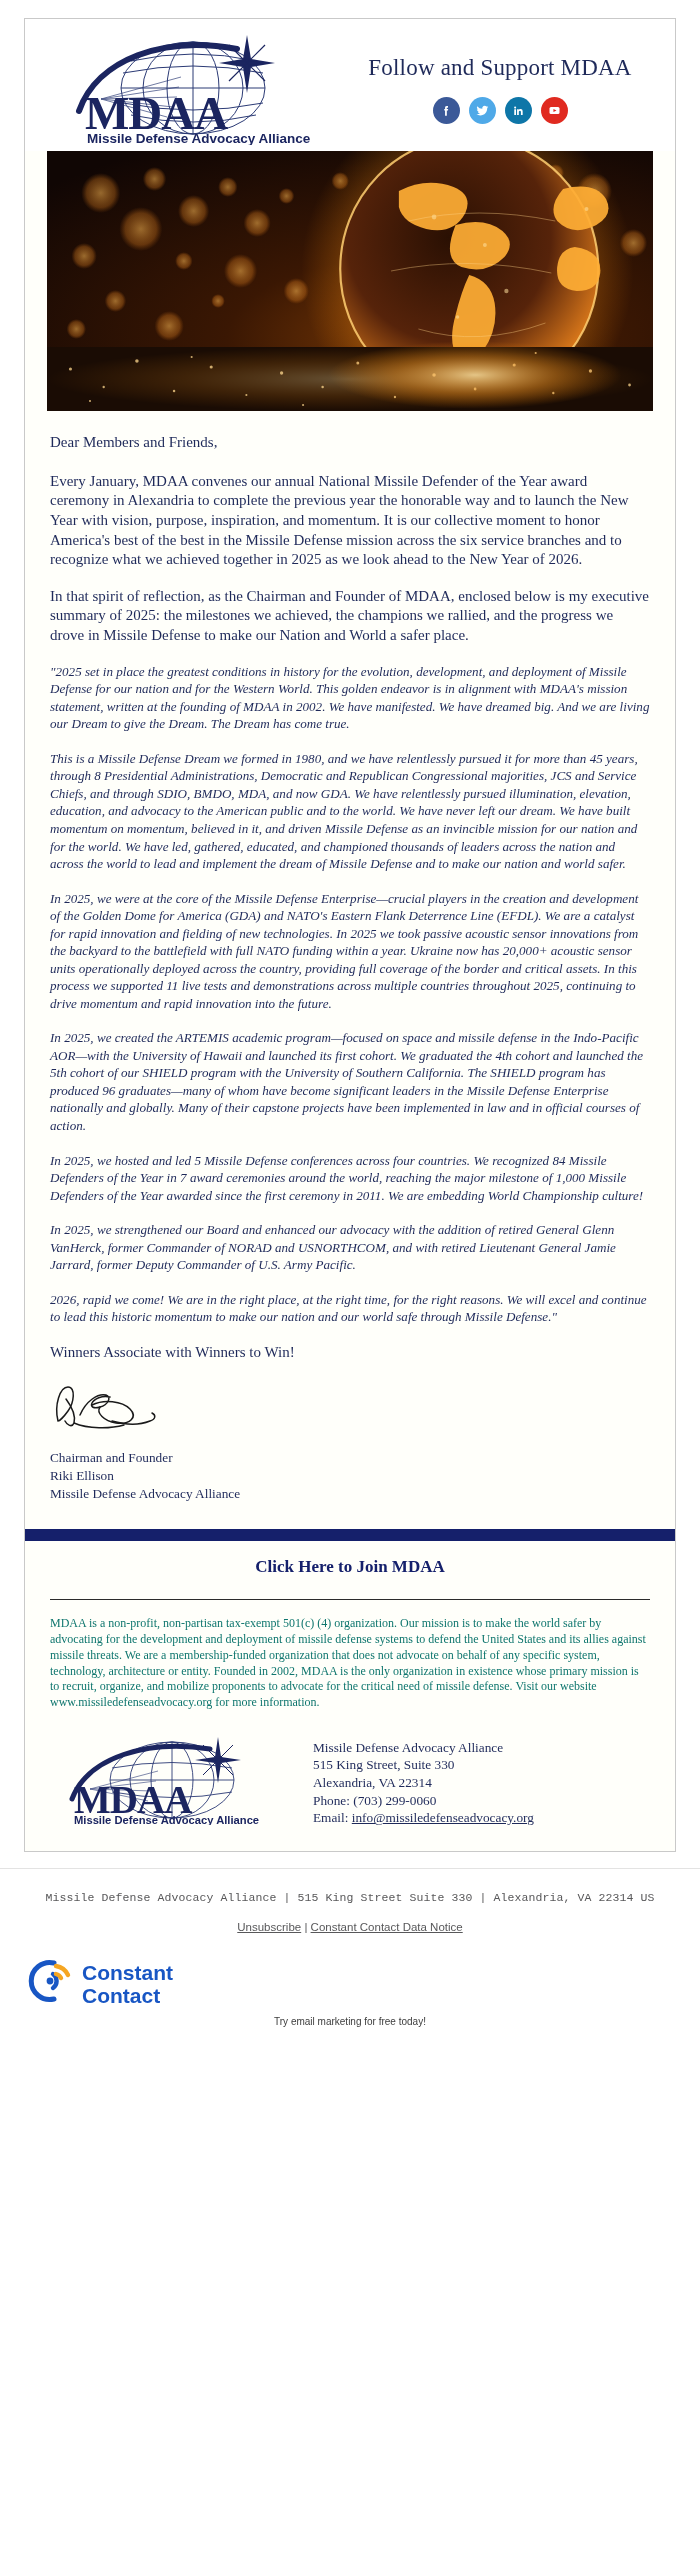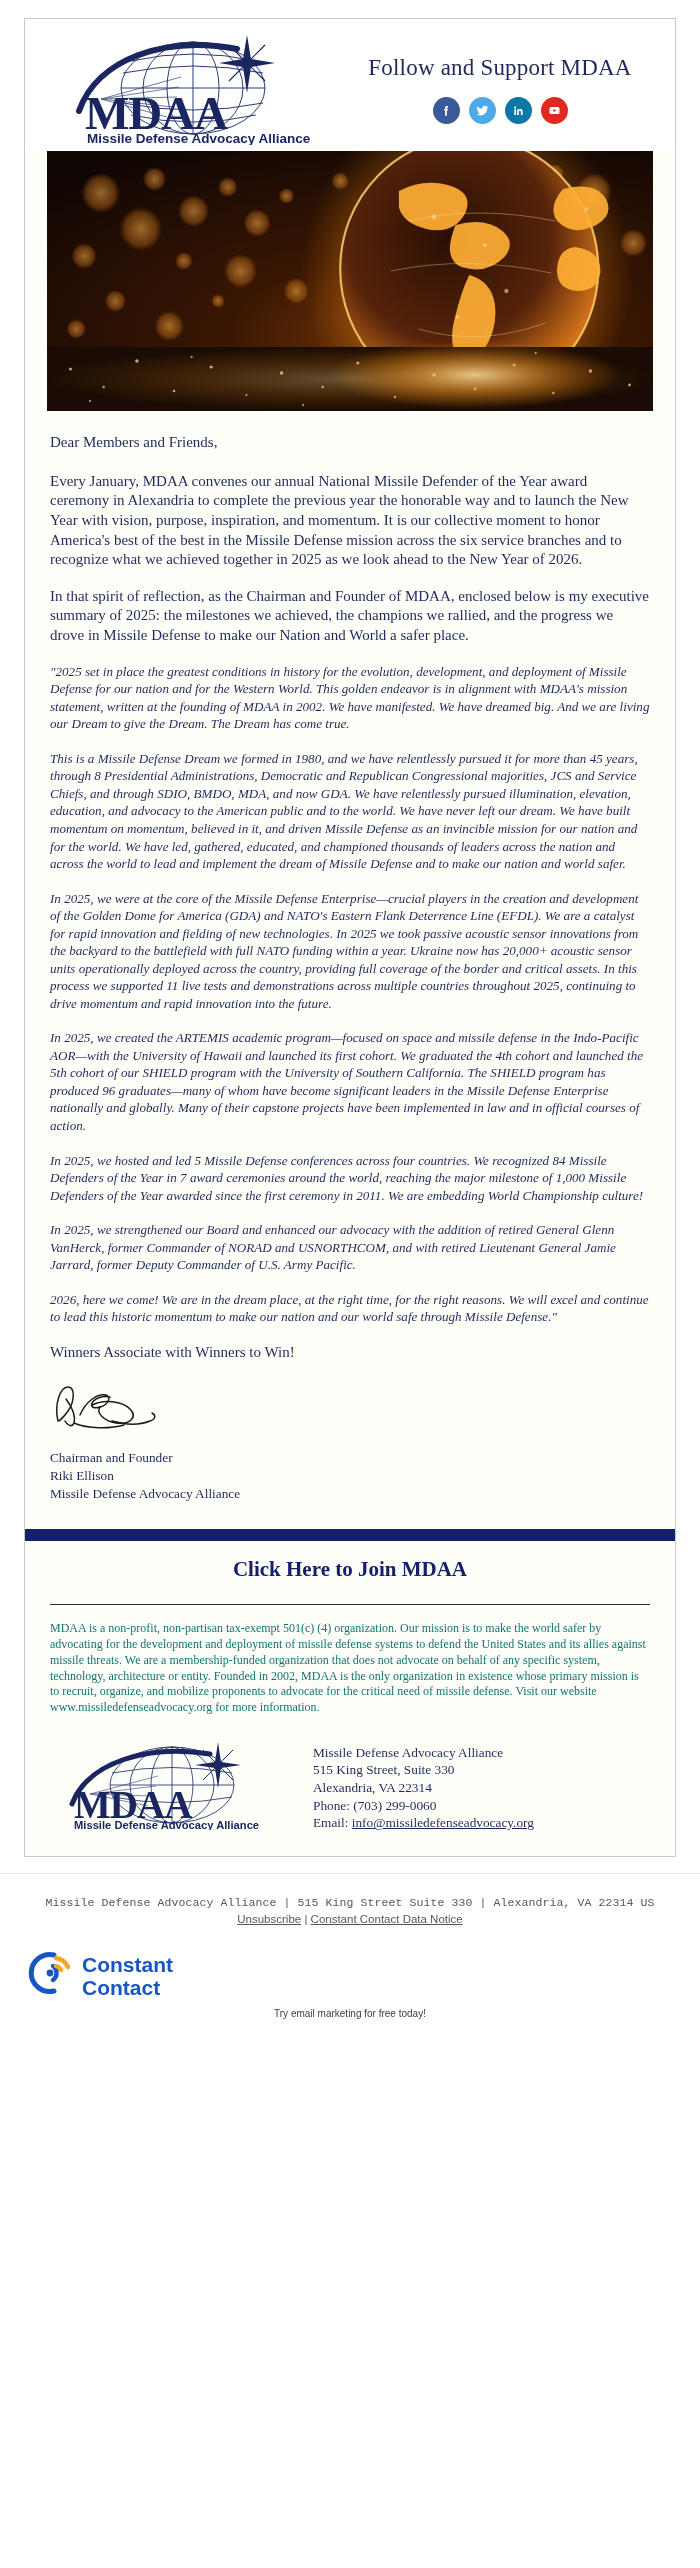--- a/index.html
+++ b/index.html
@@ -129,21 +129,21 @@
   }
 
   
   .join-area {
     padding: 16px 25px 4px 25px;
     text-align: center;
   }
   .join-link {
     font-family: "Liberation Serif", serif;
     font-weight: bold;
-    font-size: 21px;
+    font-size: 17px;
     color: #15206b;
     text-decoration: none;
   }
   .hr-rule {
     border: none;
     border-top: 1px solid #2b2b2b;
     margin: 18px 25px 0 25px;
   }
 
   
@@ -192,21 +192,21 @@
     border-top: 1px solid #e3e3e3;
     margin-top: 16px;
   }
   .footer-addr {
     font-family: Liberation Mono, monospace;
     font-size: 11.5px;
     color: #58585a;
     letter-spacing: 0.1px;
   }
   .footer-links {
-    margin-top: 4px;
+    margin-top: 17px;
     font-family: "Liberation Sans", sans-serif;
     font-size: 11.5px;
     color: #58585a;
   }
   .footer-links a {
     color: #58585a;
     text-decoration: underline;
   }
   .footer-links .sep { text-decoration: none; }
   .cc-logo {
@@ -418,21 +418,21 @@
       <p class="salutation">Dear Members and Friends,</p>
       <p>Every January, MDAA convenes our annual National Missile Defender of the Year award ceremony in Alexandria to complete the previous year the honorable way and to launch the New Year with vision, purpose, inspiration, and momentum. It is our collective moment to honor America's best of the best in the Missile Defense mission across the six service branches and to recognize what we achieved together in 2025 as we look ahead to the New Year of 2026.</p>
       <p>In that spirit of reflection, as the Chairman and Founder of MDAA, enclosed below is my executive summary of 2025: the milestones we achieved, the champions we rallied, and the progress we drove in Missile Defense to make our Nation and World a safer place.</p>
 
       <p class="italic">"2025 set in place the greatest conditions in history for the evolution, development, and deployment of Missile Defense for our nation and for the Western World. This golden endeavor is in alignment with MDAA's mission statement, written at the founding of MDAA in 2002. We have manifested. We have dreamed big. And we are living our Dream to give the Dream. The Dream has come true.</p>
       <p class="italic">This is a Missile Defense Dream we formed in 1980, and we have relentlessly pursued it for more than 45 years, through 8 Presidential Administrations, Democratic and Republican Congressional majorities, JCS and Service Chiefs, and through SDIO, BMDO, MDA, and now GDA. We have relentlessly pursued illumination, elevation, education, and advocacy to the American public and to the world. We have never left our dream. We have built momentum on momentum, believed in it, and driven Missile Defense as an invincible mission for our nation and for the world. We have led, gathered, educated, and championed thousands of leaders across the nation and across the world to lead and implement the dream of Missile Defense and to make our nation and world safer.</p>
       <p class="italic">In 2025, we were at the core of the Missile Defense Enterprise—crucial players in the creation and development of the Golden Dome for America (GDA) and NATO's Eastern Flank Deterrence Line (EFDL). We are a catalyst for rapid innovation and fielding of new technologies. In 2025 we took passive acoustic sensor innovations from the backyard to the battlefield with full NATO funding within a year. Ukraine now has 20,000+ acoustic sensor units operationally deployed across the country, providing full coverage of the border and critical assets. In this process we supported 11 live tests and demonstrations across multiple countries throughout 2025, continuing to drive momentum and rapid innovation into the future.</p>
       <p class="italic">In 2025, we created the ARTEMIS academic program—focused on space and missile defense in the Indo-Pacific AOR—with the University of Hawaii and launched its first cohort. We graduated the 4th cohort and launched the 5th cohort of our SHIELD program with the University of Southern California. The SHIELD program has produced 96 graduates—many of whom have become significant leaders in the Missile Defense Enterprise nationally and globally. Many of their capstone projects have been implemented in law and in official courses of action.</p>
       <p class="italic">In 2025, we hosted and led 5 Missile Defense conferences across four countries. We recognized 84 Missile Defenders of the Year in 7 award ceremonies around the world, reaching the major milestone of 1,000 Missile Defenders of the Year awarded since the first ceremony in 2011. We are embedding World Championship culture!</p>
       <p class="italic">In 2025, we strengthened our Board and enhanced our advocacy with the addition of retired General Glenn VanHerck, former Commander of NORAD and USNORTHCOM, and with retired Lieutenant General Jamie Jarrard, former Deputy Commander of U.S. Army Pacific.</p>
-      <p class="italic">2026, here we come! We are in the dream place, at the right time, for the right reasons. We will excel and continue to lead this historic momentum to make our nation and our world safe through Missile Defense."</p>
+      <p class="italic">2026, rapid we come! We are in the right place, at the right time, for the right reasons. We will excel and continue to lead this historic momentum to make our nation and our world safe through Missile Defense."</p>
 
       <p>Winners Associate with Winners to Win!</p>
 
       <div class="signature">
         <svg width="120" height="52" viewBox="0 0 120 52">
           <g fill="none" stroke="#1a1a1a" stroke-width="1.5" stroke-linecap="round" stroke-linejoin="round">
             <path d="M6 42 C2 26 8 8 16 8 C24 8 22 24 16 32 C11 39 7 42 6 42 Z"></path>
             <path d="M14 20 C20 28 24 36 22 44 C20 49 15 46 13 42"></path>
             <path d="M28 36 C34 22 46 14 54 16 C60 18 56 26 48 28 C42 30 38 28 40 24 C42 20 50 16 58 18"></path>
             <path d="M40 26 C52 20 70 22 78 30 C86 38 78 46 64 44 C52 42 44 34 48 28"></path>

